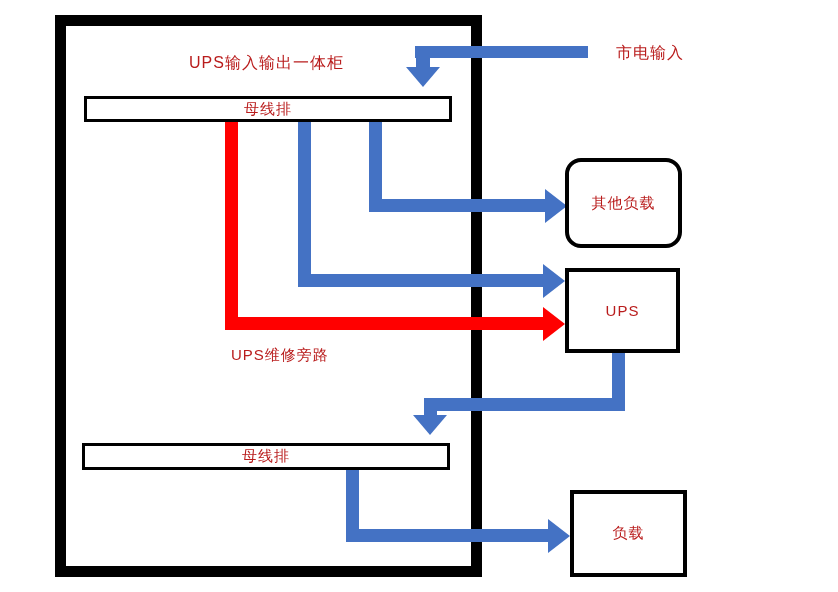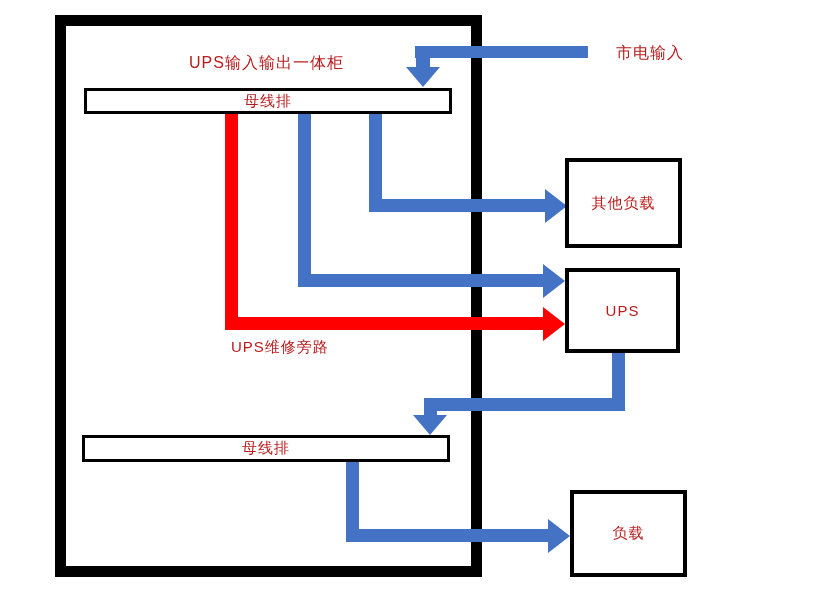--- a/index.html
+++ b/index.html
@@ -14,32 +14,32 @@
     border:11px solid var(--shape-border);box-sizing:border-box;background:transparent;
   }
   
   .node{
     box-sizing:border-box;border:4px solid var(--shape-border);background:#fff;
     display:flex;align-items:center;justify-content:center;
     font-size:15px;letter-spacing:1px;
   }
   .busbar{
     box-sizing:border-box;border:3px solid var(--shape-border);background:#fff;
-    display:flex;align-items:center;justify-content:center;font-size:15px;letter-spacing:1px;
+    display:flex;align-items:center;justify-content:center;font-size:15px;letter-spacing:1px;margin-top:8px;
   }
   .busbar-top{left:84px;top:88px;width:368px;height:26px;}
   .busbar-bottom{left:82px;top:435px;width:368px;height:27px;}
-  .box-other-load{left:565px;top:158px;width:117px;height:90px;}
+  .box-other-load{left:565px;top:158px;width:117px;height:90px;border-radius:16px;}
   .box-ups{left:565px;top:268px;width:115px;height:85px;}
   .box-load{left:570px;top:490px;width:117px;height:87px;}
   
   .label{white-space:nowrap;font-size:16px;letter-spacing:1px;}
   .lbl-title{left:189px;top:53px;}
   .lbl-mains{left:616px;top:43px;}
-  .lbl-bypass{left:231px;top:338px;font-size:15px;}
+  .lbl-bypass{left:231px;top:346px;font-size:15px;}
   
   .seg{position:absolute;background:var(--line-blue);}
   .seg.red{background:var(--line-red);}
   .ah{position:absolute;width:0;height:0;}
   .ah-right{border-top:17px solid transparent;border-bottom:17px solid transparent;border-left:22px solid var(--line-blue);}
   .ah-right.red{border-left-color:var(--line-red);}
   .ah-down{border-left:17px solid transparent;border-right:17px solid transparent;border-top:20px solid var(--line-blue);}
 </style>
 </head>
 <body>

